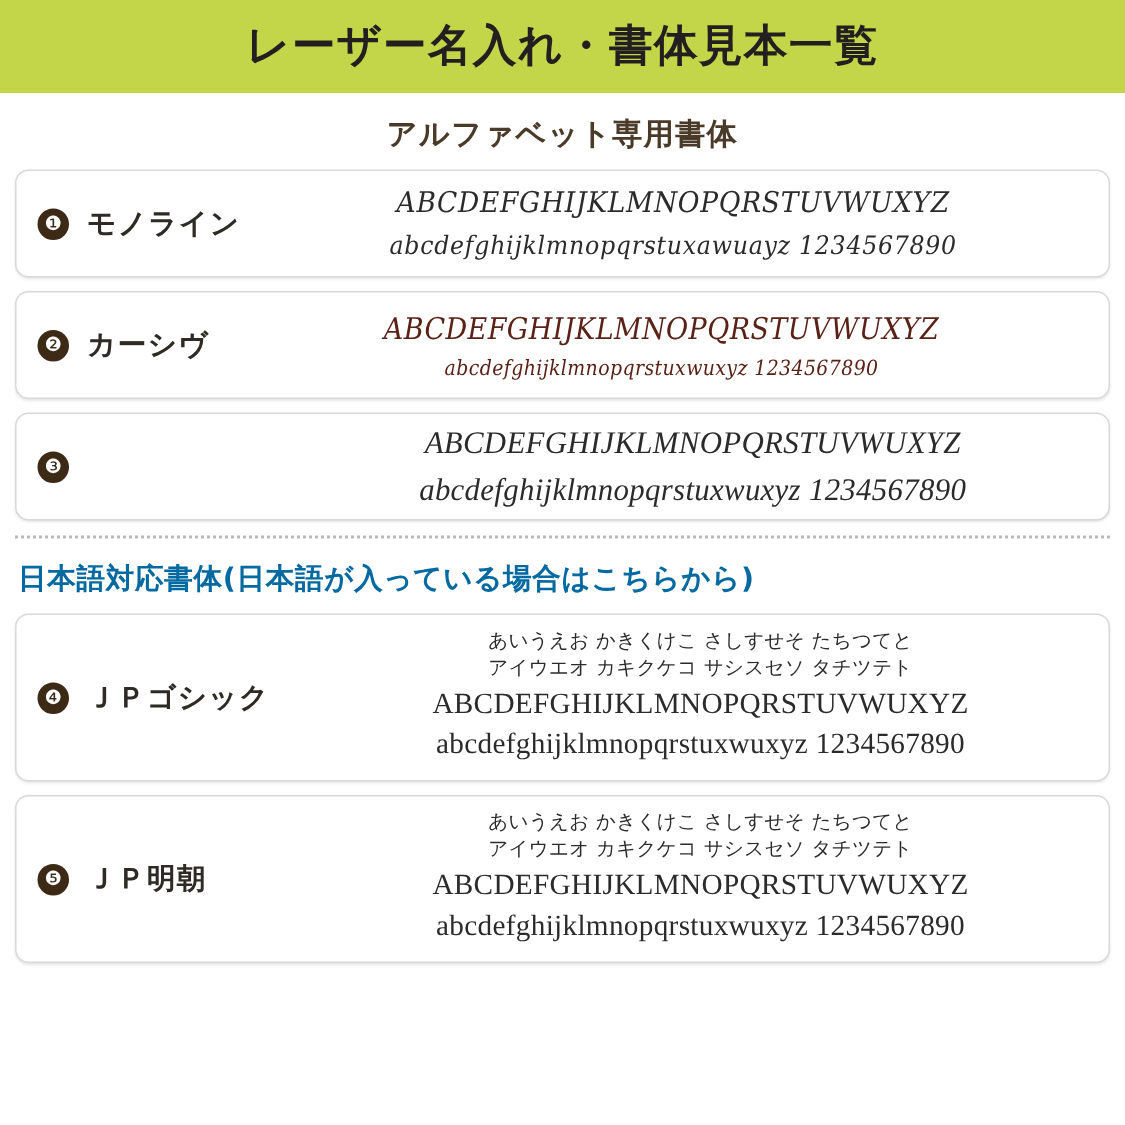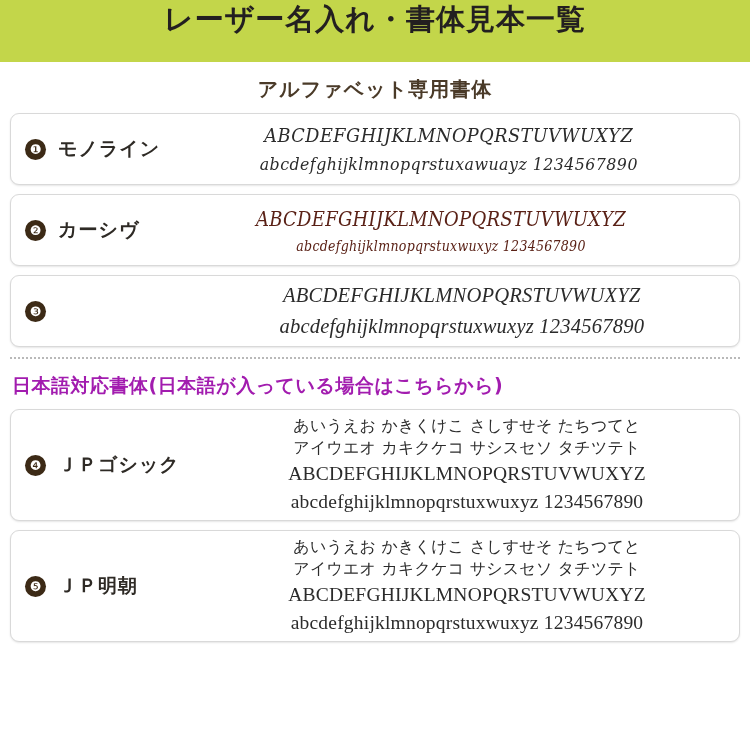--- a/index.html
+++ b/index.html
@@ -21,21 +21,21 @@
     box-sizing: border-box;
     background: #ffffff;
   }
 
   
   .header {
     position: relative;
     height: 62px;
     background: #c3d64a;
     display: flex;
-    align-items: flex-start;
+    align-items: center;
     justify-content: center;
   }
   .header-title {
     font-family: "DejaVu Sans", sans-serif;
     font-weight: bold;
     font-size: 29px;
     letter-spacing: 1px;
     color: #231f20;
     white-space: nowrap;
   }
@@ -49,21 +49,21 @@
     color: #4a3a28;
     margin-top: 14px;
     margin-bottom: 10px;
     letter-spacing: 1px;
   }
 
   .section-b-title {
     font-family: "DejaVu Sans", sans-serif;
     font-weight: bold;
     font-size: 19px;
-    color: #a21caf;
+    color: #0369a1;
     margin: 14px 0 10px 12px;
     letter-spacing: 0.5px;
   }
 
   
   .rows {
     padding: 0 10px;
   }
   .row {
     display: flex;
@@ -154,21 +154,21 @@
     font-size: 21px;
     line-height: 1.5;
     letter-spacing: 0.2px;
     transform: scaleX(0.98);
     transform-origin: left center;
   }
 
   
   .jp-row .row-sample .sample-line {
     line-height: 1.42;
-    font-size: 16px;
+    font-size: 13px;
     letter-spacing: 0.2px;
   }
   .jpgothic .sample-line {
     font-family: "DejaVu Sans", sans-serif;
   }
   .jpgothic .sample-line.latin-upper,
   .jpgothic .sample-line.latin-lower {
     font-family: "Liberation Serif", serif;
     font-size: 19.5px;
   }

